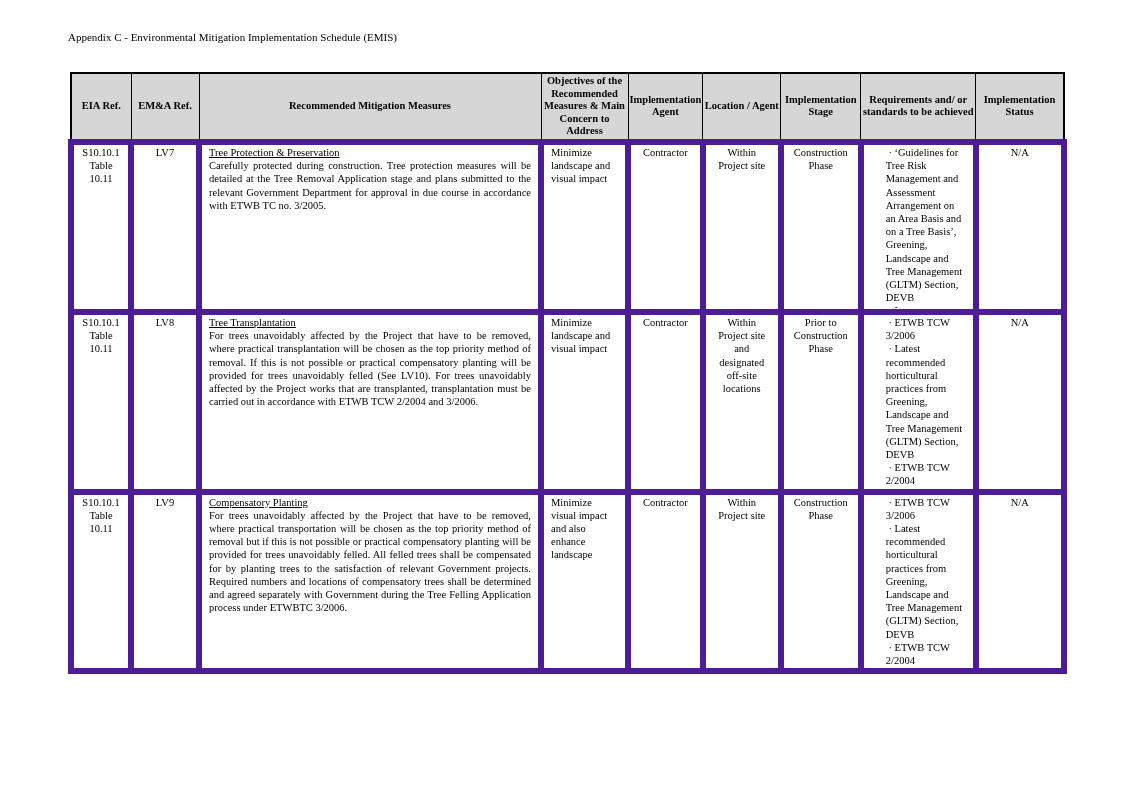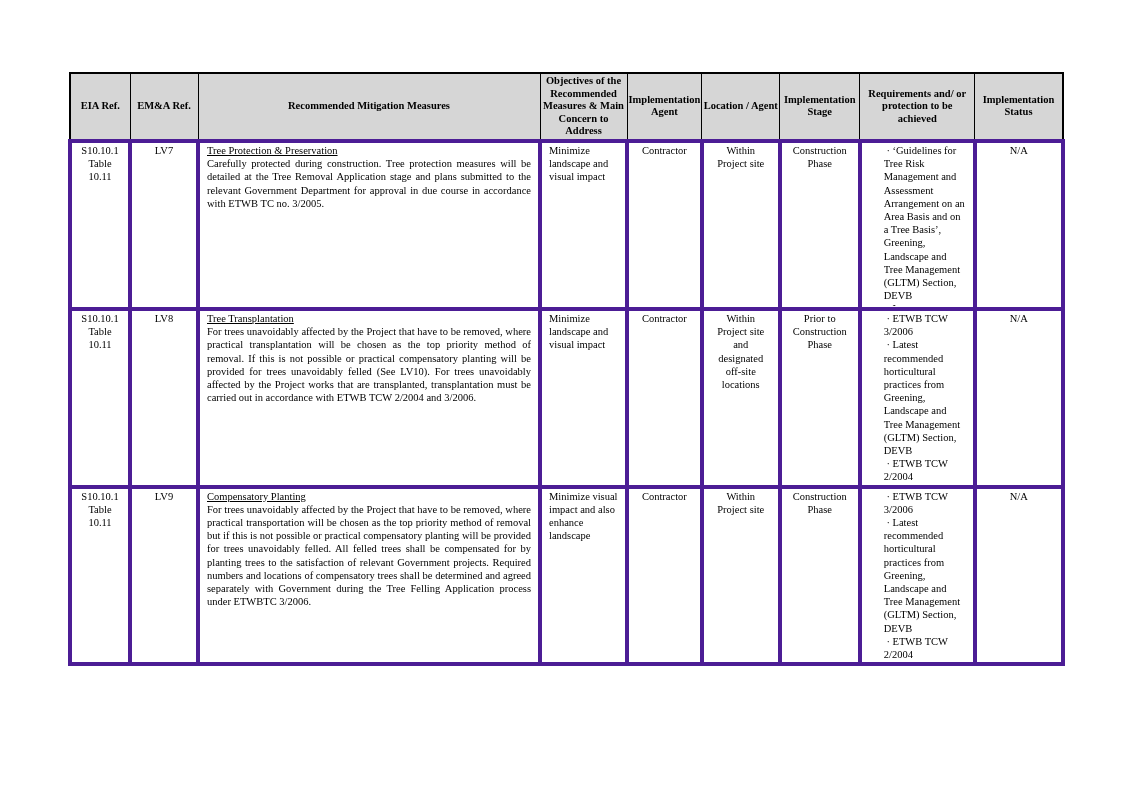--- a/index.html
+++ b/index.html
@@ -36,21 +36,21 @@
     line-height: 12.6px;
     padding: 1px;
     vertical-align: middle;
     text-align: center;
     overflow-wrap: break-word;
     word-wrap: break-word;
     overflow: hidden;
   }
   table.emis thead tr { height: 64px; }
   table.emis td {
-    border: 4px solid #4c1d95;
+    border: 6px solid #4c1d95;
     vertical-align: top;
     font-size: 10.5px;
     line-height: 13.2px;
     padding: 1px 7px;
     overflow: hidden;
     overflow-wrap: break-word;
   }
   .c-center { text-align: center; }
   .c-left { text-align: left; }
   .pre { white-space: pre-line; }
@@ -67,20 +67,21 @@
     justify-content: space-between;
     align-items: baseline;
     font-size: 10.5px;
   }
 </style>
 </head>
 <body>
 
 <div class="page">
 
+  <div class="doc-title">Appendix C - Environmental Mitigation Implementation Schedule (EMIS)</div>
 
   <table class="emis">
     <colgroup>
       <col style="width:60px">
         <col style="width:68px">
         <col style="width:342px">
       <col style="width:87px">
         <col style="width:65px">
         <col style="width:78px">
       <col style="width:80px">
@@ -89,21 +90,21 @@
     </colgroup>
     <thead>
       <tr>
         <th>EIA Ref.</th>
         <th>EM&amp;A Ref.</th>
         <th>Recommended Mitigation Measures</th>
         <th>Objectives of the Recommended Measures &amp; Main Concern to Address</th>
         <th>Implementation Agent</th>
         <th>Location / Agent</th>
         <th>Implementation Stage</th>
-        <th>Requirements and/ or protection to be achieved</th>
+        <th>Requirements and/ or standards to be achieved</th>
         <th>Implementation Status</th>
       </tr>
     </thead>
     <tbody>
       <tr style="height:165px">
         <td class="c-center">
             <div class="pre">S10.10.1
 Table 10.11</div>
           </td>
         <td class="c-center">LV7</td>

